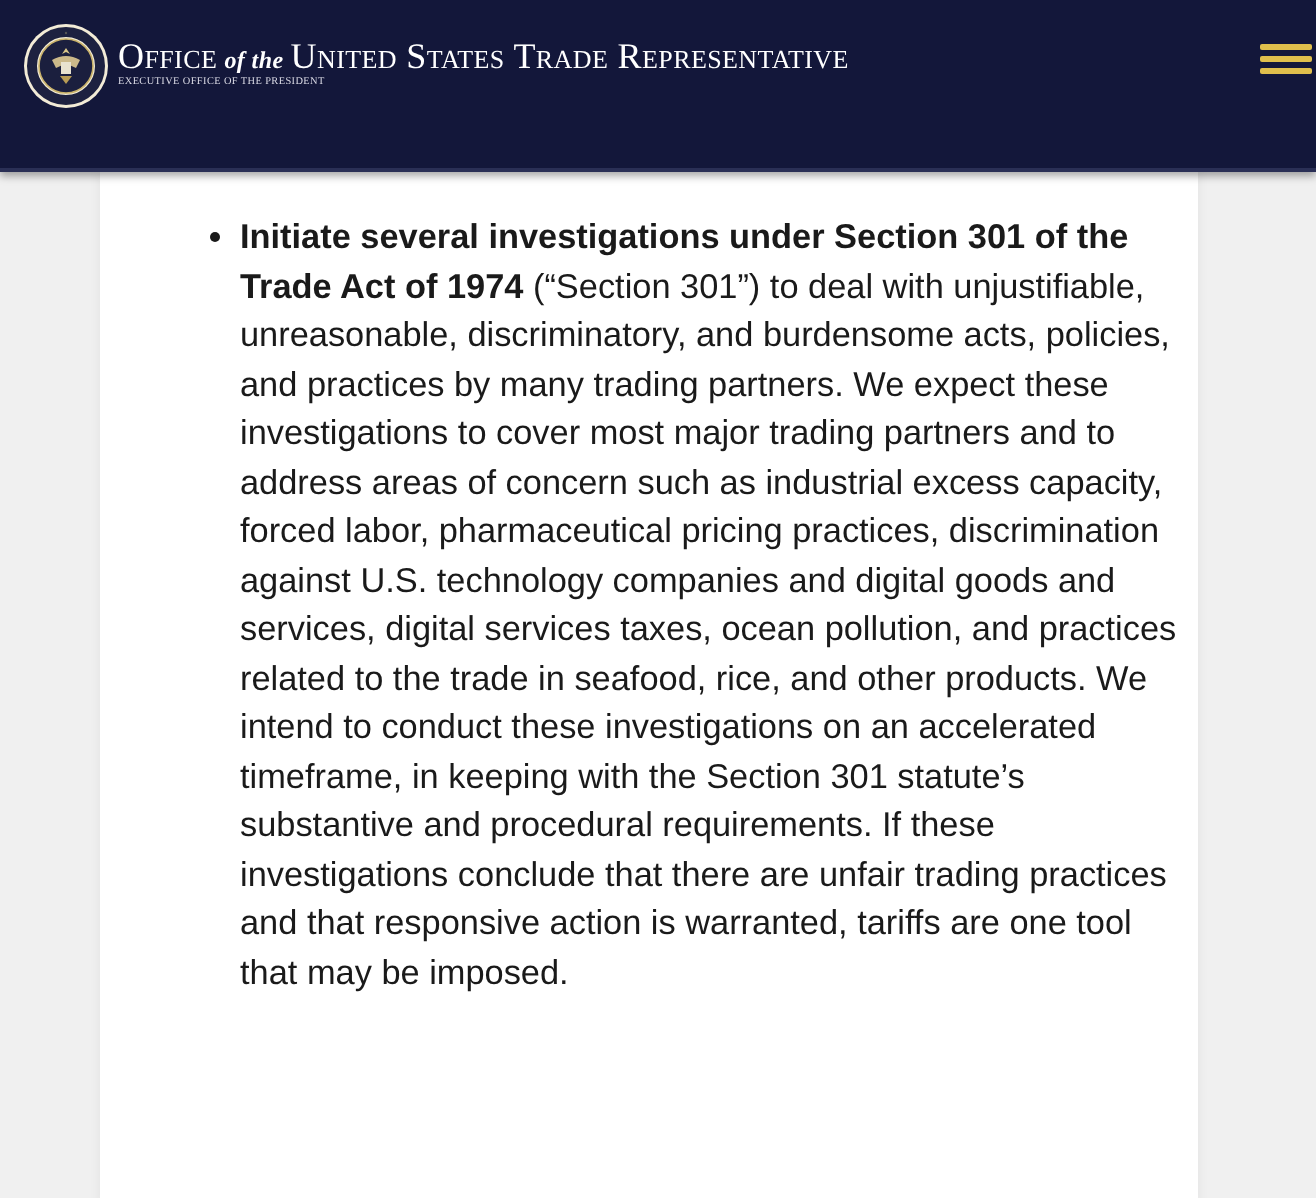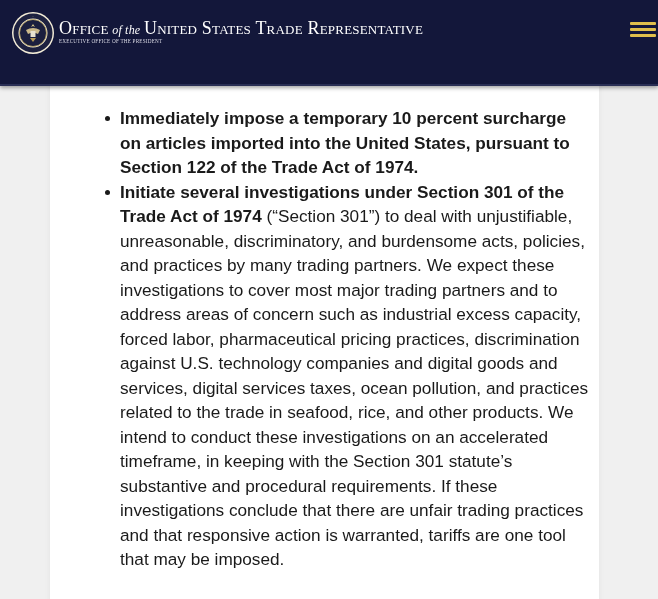--- a/index.html
+++ b/index.html
@@ -26,21 +26,21 @@
   .brand {
     position: absolute; left: 59px; top: 21px;
     color: #ffffff;
   }
   .brand-title {
     font-family: "Liberation Serif", serif;
     font-size: 13.5px; letter-spacing: 0.2px; line-height: 14px;
     white-space: nowrap;
   }
   .brand-title .sc { font-variant: small-caps; font-size: 18px; }
-  .brand-title em { font-style: italic; font-weight: normal; font-size: 12px; }
+  .brand-title em { font-style: italic; font-weight: bold; font-size: 12px; }
   .brand-sub {
     font-family: "Liberation Serif", serif;
     font-size: 5.2px; letter-spacing: 0.2px; margin-top: 1px;
     color: #d9d9e4; text-transform: uppercase;
   }
   .menu-btn {
     position: absolute; left: 630px; top: 22px; width: 26px; height: 16px;
     cursor: pointer;
   }
   .menu-btn span {
@@ -92,18 +92,15 @@
     <span></span>
       <span></span>
       <span></span>
   </div>
 </div>
 
 <div class="card"></div>
 
 <ul class="list">
   <li>
-    <span class="b">Immediately impose a temporary 10 percent surcharge on articles imported into the United States, pursuant to Section 122 of the Trade Act of 1974.</span><span></span>
-  </li>
-  <li>
     <span class="b">Initiate several investigations under Section 301 of the Trade Act of 1974</span><span> (“Section 301”) to deal with unjustifiable, unreasonable, discriminatory, and burdensome acts, policies, and practices by many trading partners. We expect these investigations to cover most major trading partners and to address areas of concern such as industrial excess capacity, forced labor, pharmaceutical pricing practices, discrimination against U.S. technology companies and digital goods and services, digital services taxes, ocean pollution, and practices related to the trade in seafood, rice, and other products. We intend to conduct these investigations on an accelerated timeframe, in keeping with the Section 301 statute’s substantive and procedural requirements. If these investigations conclude that there are unfair trading practices and that responsive action is warranted, tariffs are one tool that may be imposed.</span>
   </li>
 </ul>
 
 </body></html>

